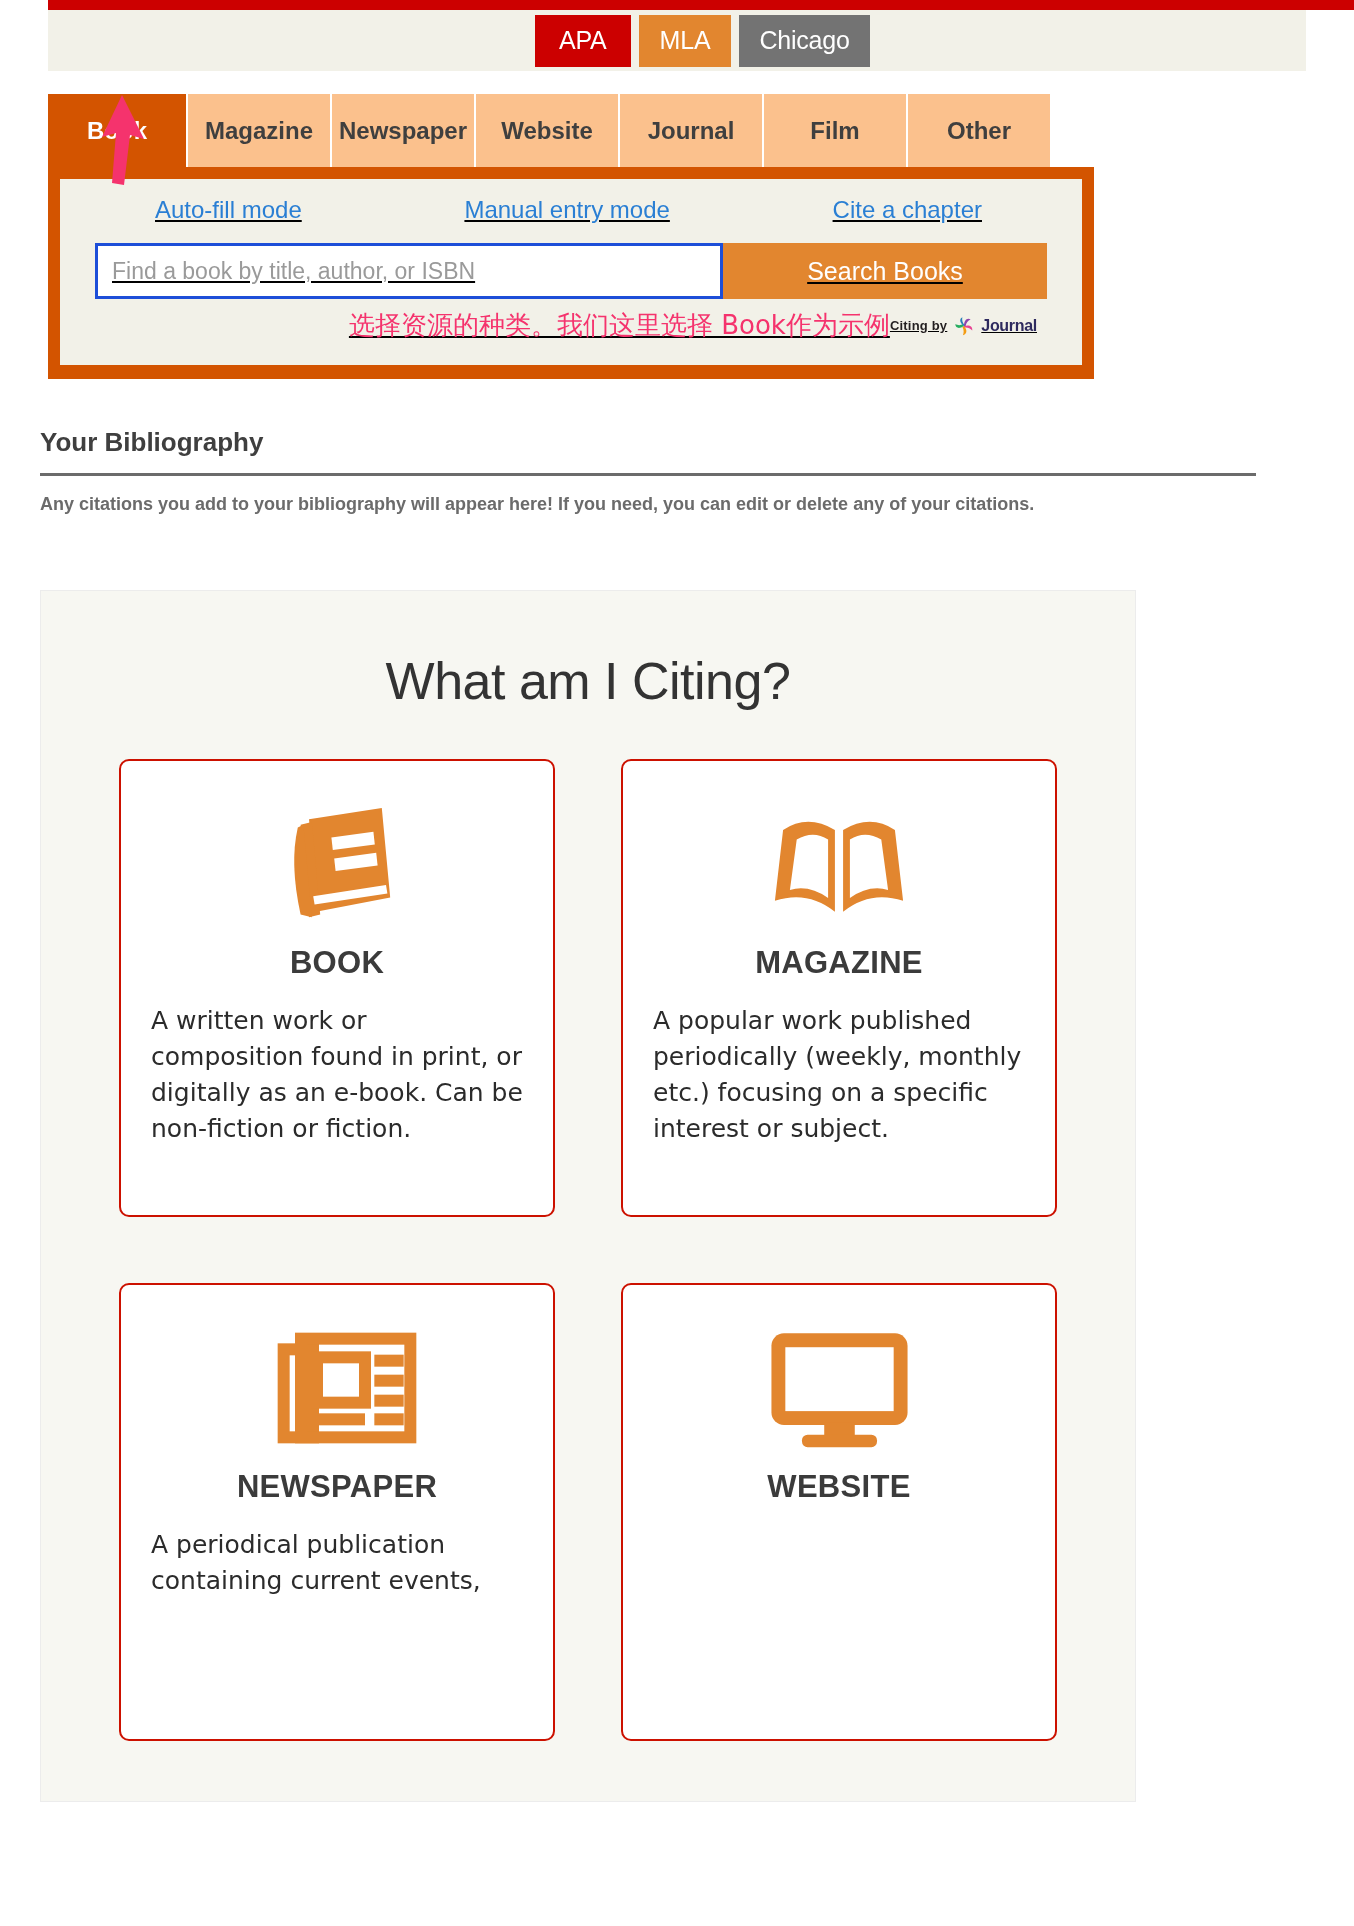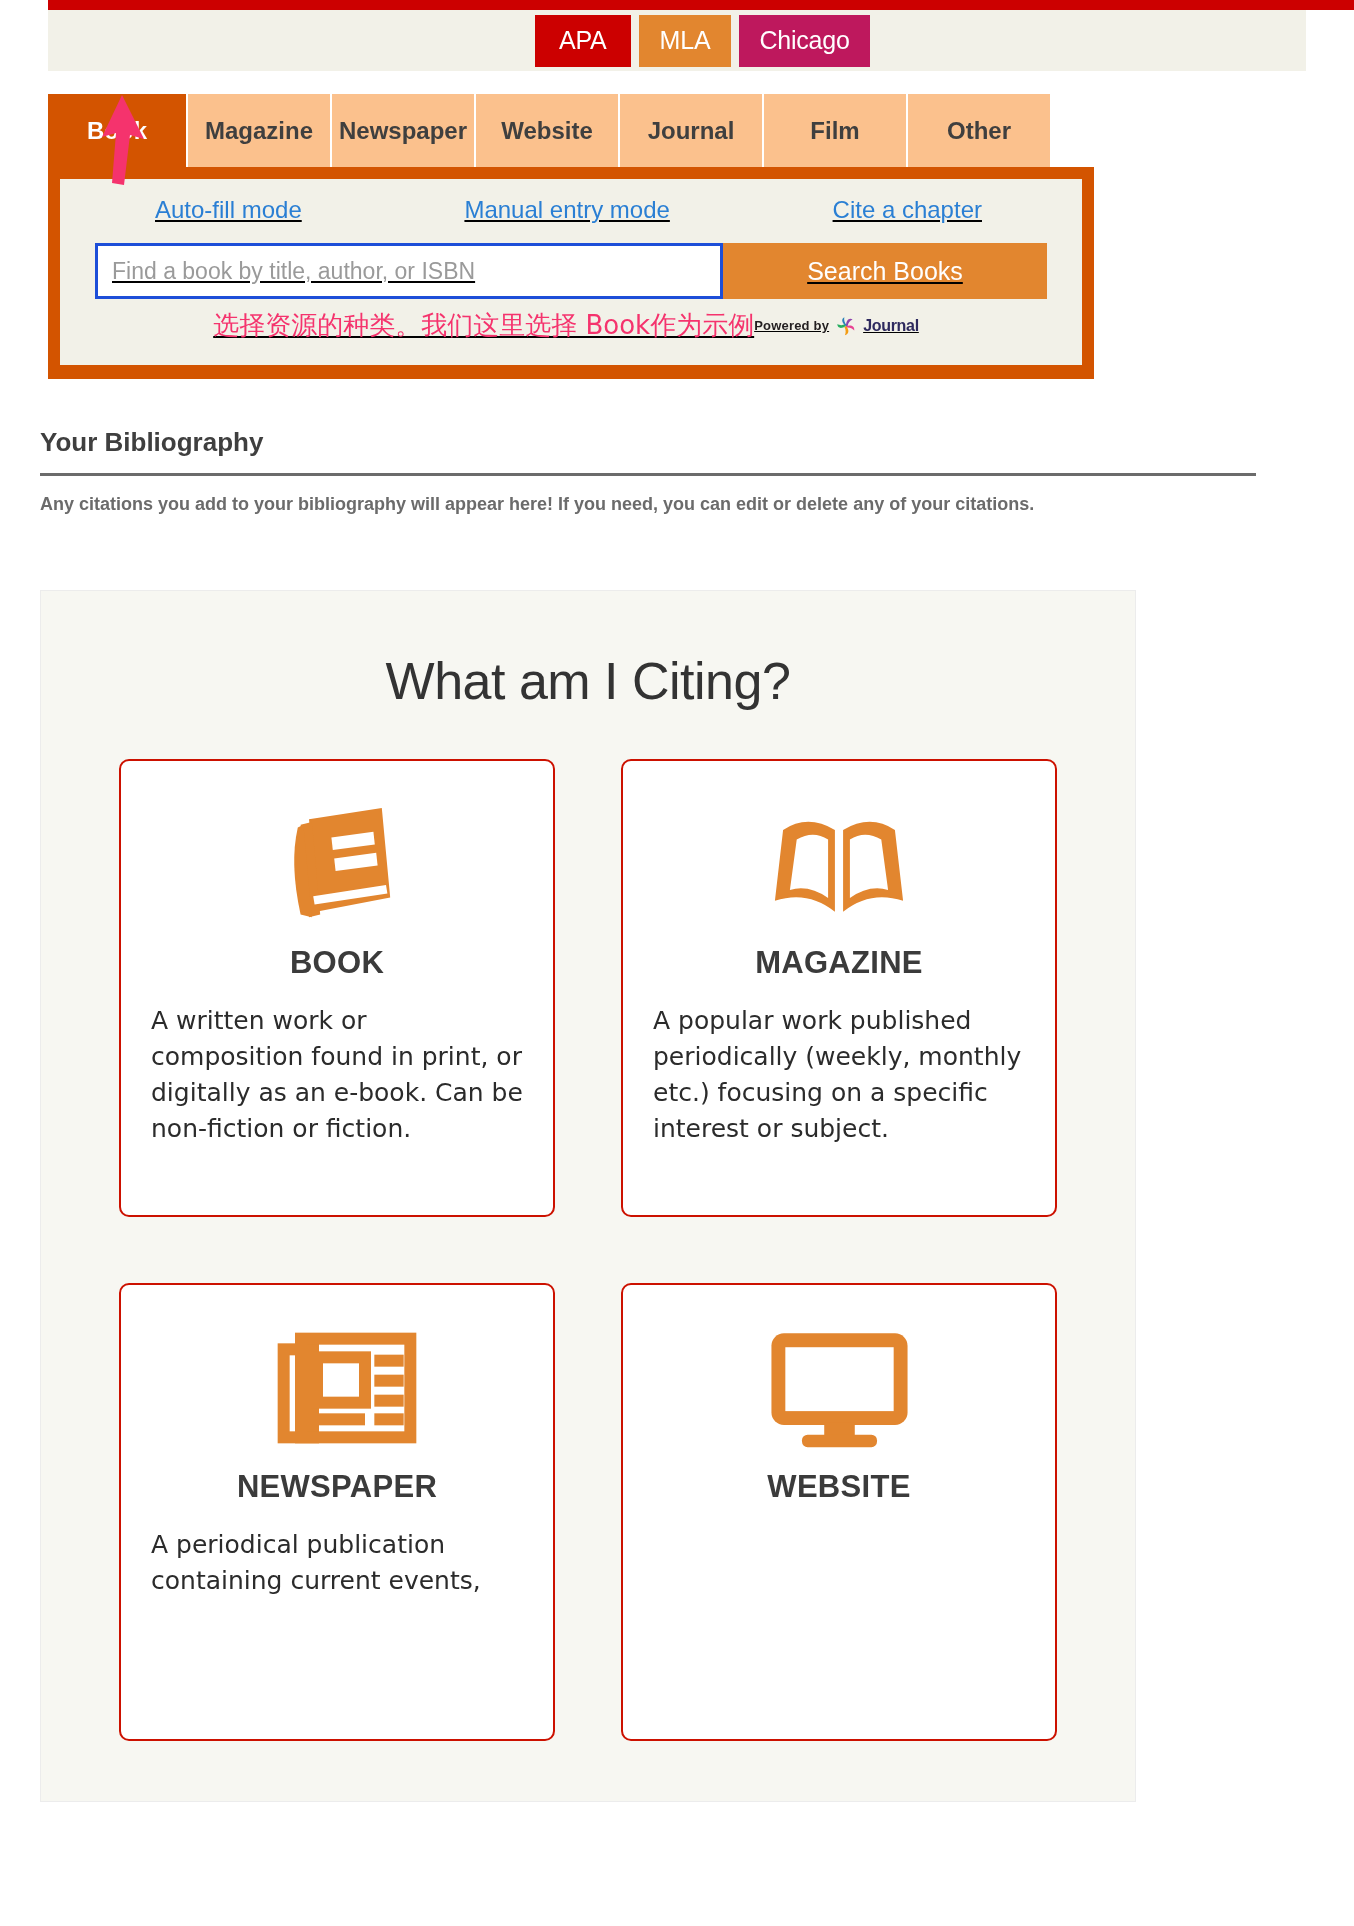--- a/index.html
+++ b/index.html
@@ -40,21 +40,21 @@
     justify-content: center;
     padding: 0 19px;
     margin-right: 8px;
     cursor: pointer;
     border: none;
     font-family: "Liberation Sans", sans-serif;
     letter-spacing: -0.2px;
   }
   .style-btn.apa { background: #cc0000; padding: 0 24px; }
   .style-btn.mla { background: #e2862f; padding: 0 21px; }
-  .style-btn.chicago { background: #be185d; padding: 0 20px; }
+  .style-btn.chicago { background: #737373; padding: 0 20px; }
 
   
   .tabs-row {
     margin-left: 48px;
     margin-top: 23px;
     width: 1002px;
     display: flex;
     height: 73px;
   }
   .tab {
@@ -118,21 +118,21 @@
     background: #e2862f;
     color: #ffffff;
     font-size: 25px;
     border: none;
     cursor: pointer;
     font-family: "Liberation Sans", sans-serif;
   }
   .note-row {
     display: flex;
     align-items: center;
-    justify-content: center;
+    justify-content: flex-end;
     margin-top: 9px;
     padding-right: 10px;
   }
   .cn-note {
     color: #f5336d;
     font-size: 26px;
     font-family: "DejaVu Sans", sans-serif;
     white-space: nowrap;
   }
   .worldcat {
@@ -279,21 +279,21 @@
       </div>
 
       <div class="search-row">
         <input class="search-input" type="text" placeholder="Find a book by title, author, or ISBN" style="">
         <button class="search-button">Search Books</button>
       </div>
 
       <div class="note-row">
         <span class="cn-note">选择资源的种类。我们这里选择 Book作为示例</span>
         <span class="worldcat">
-          <span class="worldcat-powered">Powered by</span>
+          <span class="worldcat-powered">Citing by</span>
           <svg width="22" height="22" viewBox="0 0 40 40">
             <path d="M20 20 C20 9, 26 4, 32 8 C27 10, 24 14, 23 20 Z" fill="#8e44ad"></path>
             <path d="M20 20 C30 17, 36 21, 35 28 C31 24, 26 22, 20 23 Z" fill="#e84393"></path>
             <path d="M20 20 C27 28, 25 35, 18 37 C20 32, 20 27, 17 22 Z" fill="#f39c12"></path>
             <path d="M20 20 C11 26, 5 24, 4 17 C9 19, 14 19, 18 17 Z" fill="#27ae60"></path>
             <path d="M20 20 C12 14, 11 7, 17 4 C16 9, 17 14, 21 18 Z" fill="#2980b9"></path>
           </svg>
           <span class="worldcat-name">Journal</span>
         </span>
       </div>

